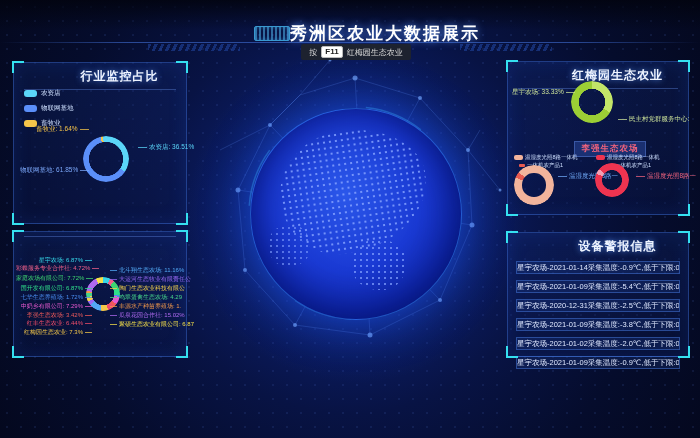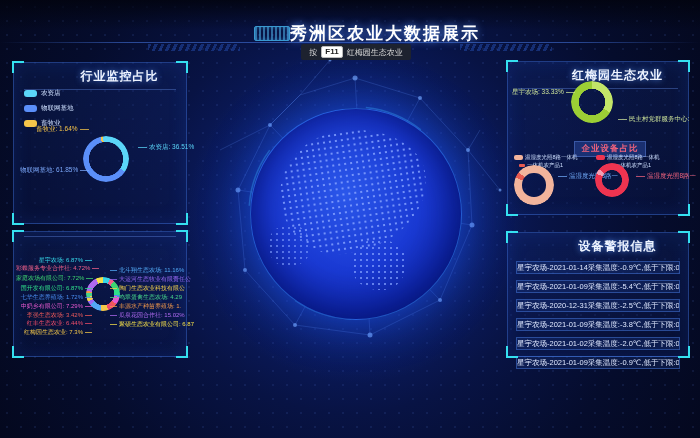--- a/index.html
+++ b/index.html
@@ -210,21 +210,21 @@
     <span class="c tl"></span>
       <span class="c tr"></span>
       <span class="c bl"></span>
       <span class="c br"></span>
     <div class="ptitle">红梅园生态农业</div>
     <div class="ptitle-line"></div>
     <div class="donut d-green" style="background: conic-gradient(rgb(195, 230, 104) 0%, rgb(195, 230, 104) 33.33%, rgb(156, 207, 53) 33.33%, rgb(156, 207, 53) 100%);"></div>
     <div class="cl l" style="left: 4px; top: 26px; width: 52px; text-align: right; color: rgb(205, 227, 154);">星宇农场: 33.33%</div>
     <div class="cl r" style="left: 108px; top: 53px; color: rgb(205, 227, 154);">民主村党群服务中心:</div>
 
-    <div class="subbox" style="color: rgb(242, 99, 125);">企业设备占比</div>
+    <div class="subbox" style="color: rgb(242, 99, 125);">李强生态农场</div>
 
     <div class="mini-legend" style="left:6px;top:92px;">
       <span class="swatch" style="background: rgb(242, 180, 156);"></span><span>温湿度光照8路一体机</span>
     </div>
     <div class="mini-legend" style="left:6px;top:100px;">
       <span class="dash" style="background: rgb(232, 90, 80);"></span><span>一体机农产品1</span>
     </div>
     <div class="donut d-small-l" style="background: conic-gradient(from -50deg, rgb(242, 180, 156) 0%, rgb(242, 180, 156) 95%, rgb(232, 90, 80) 95%, rgb(232, 90, 80) 100%);"></div>
     <div class="cl r" style="left: 48px; top: 110px; color: rgb(111, 168, 245);">温湿度光照8路一</div>
 

